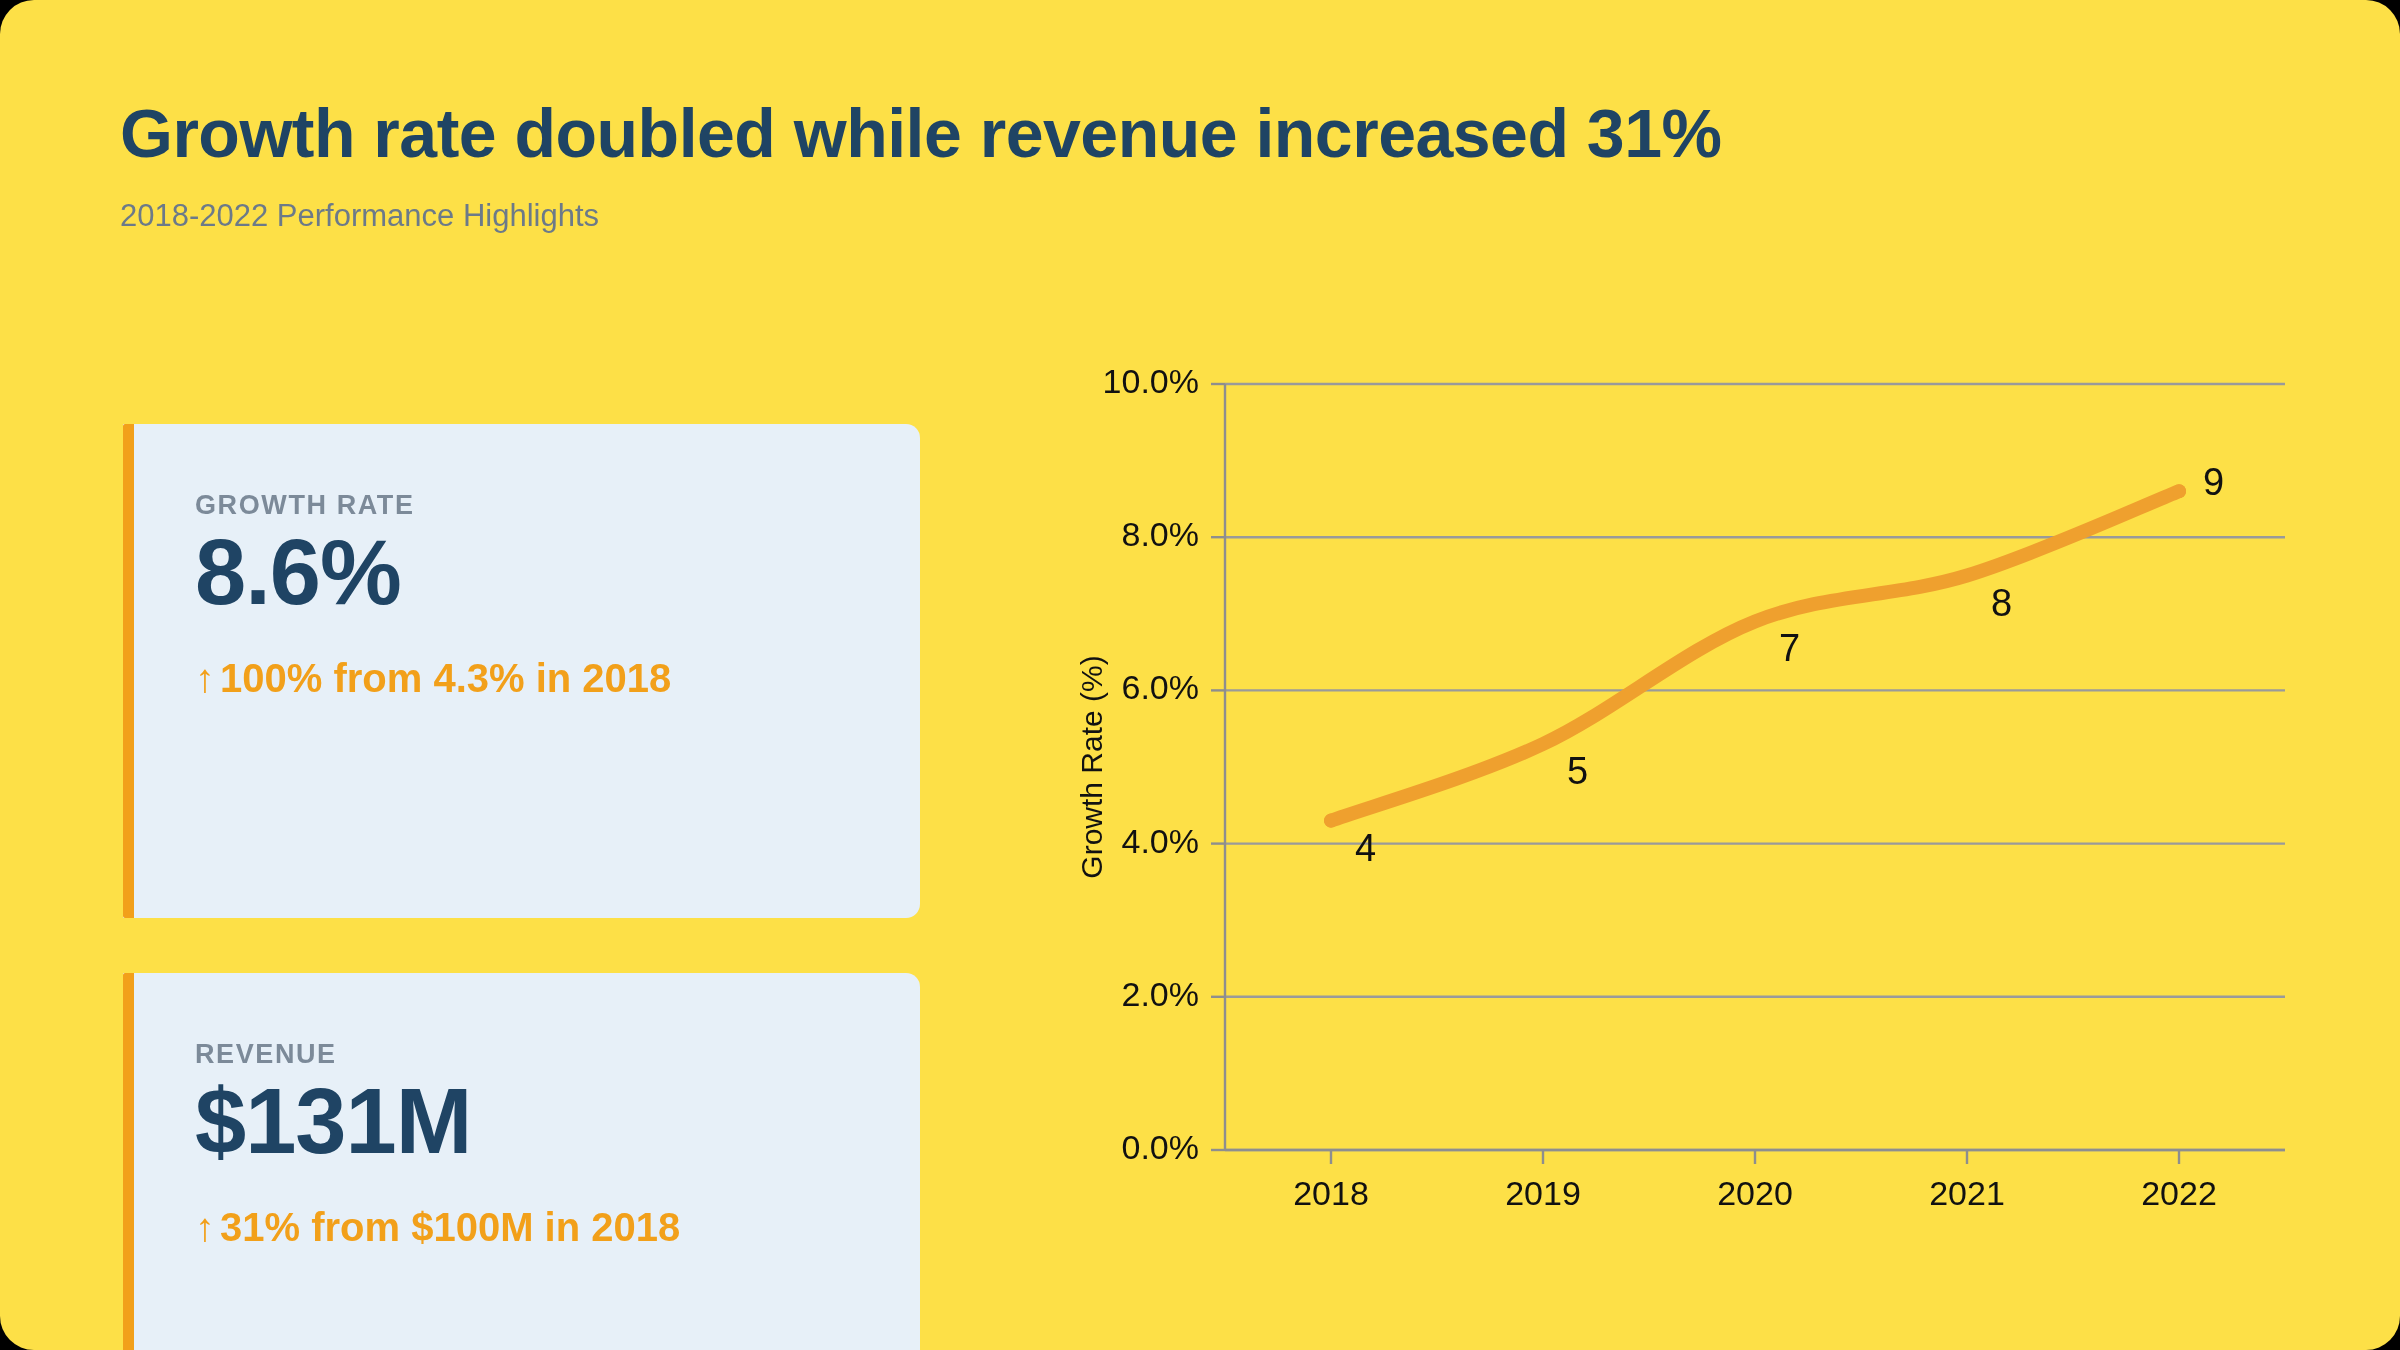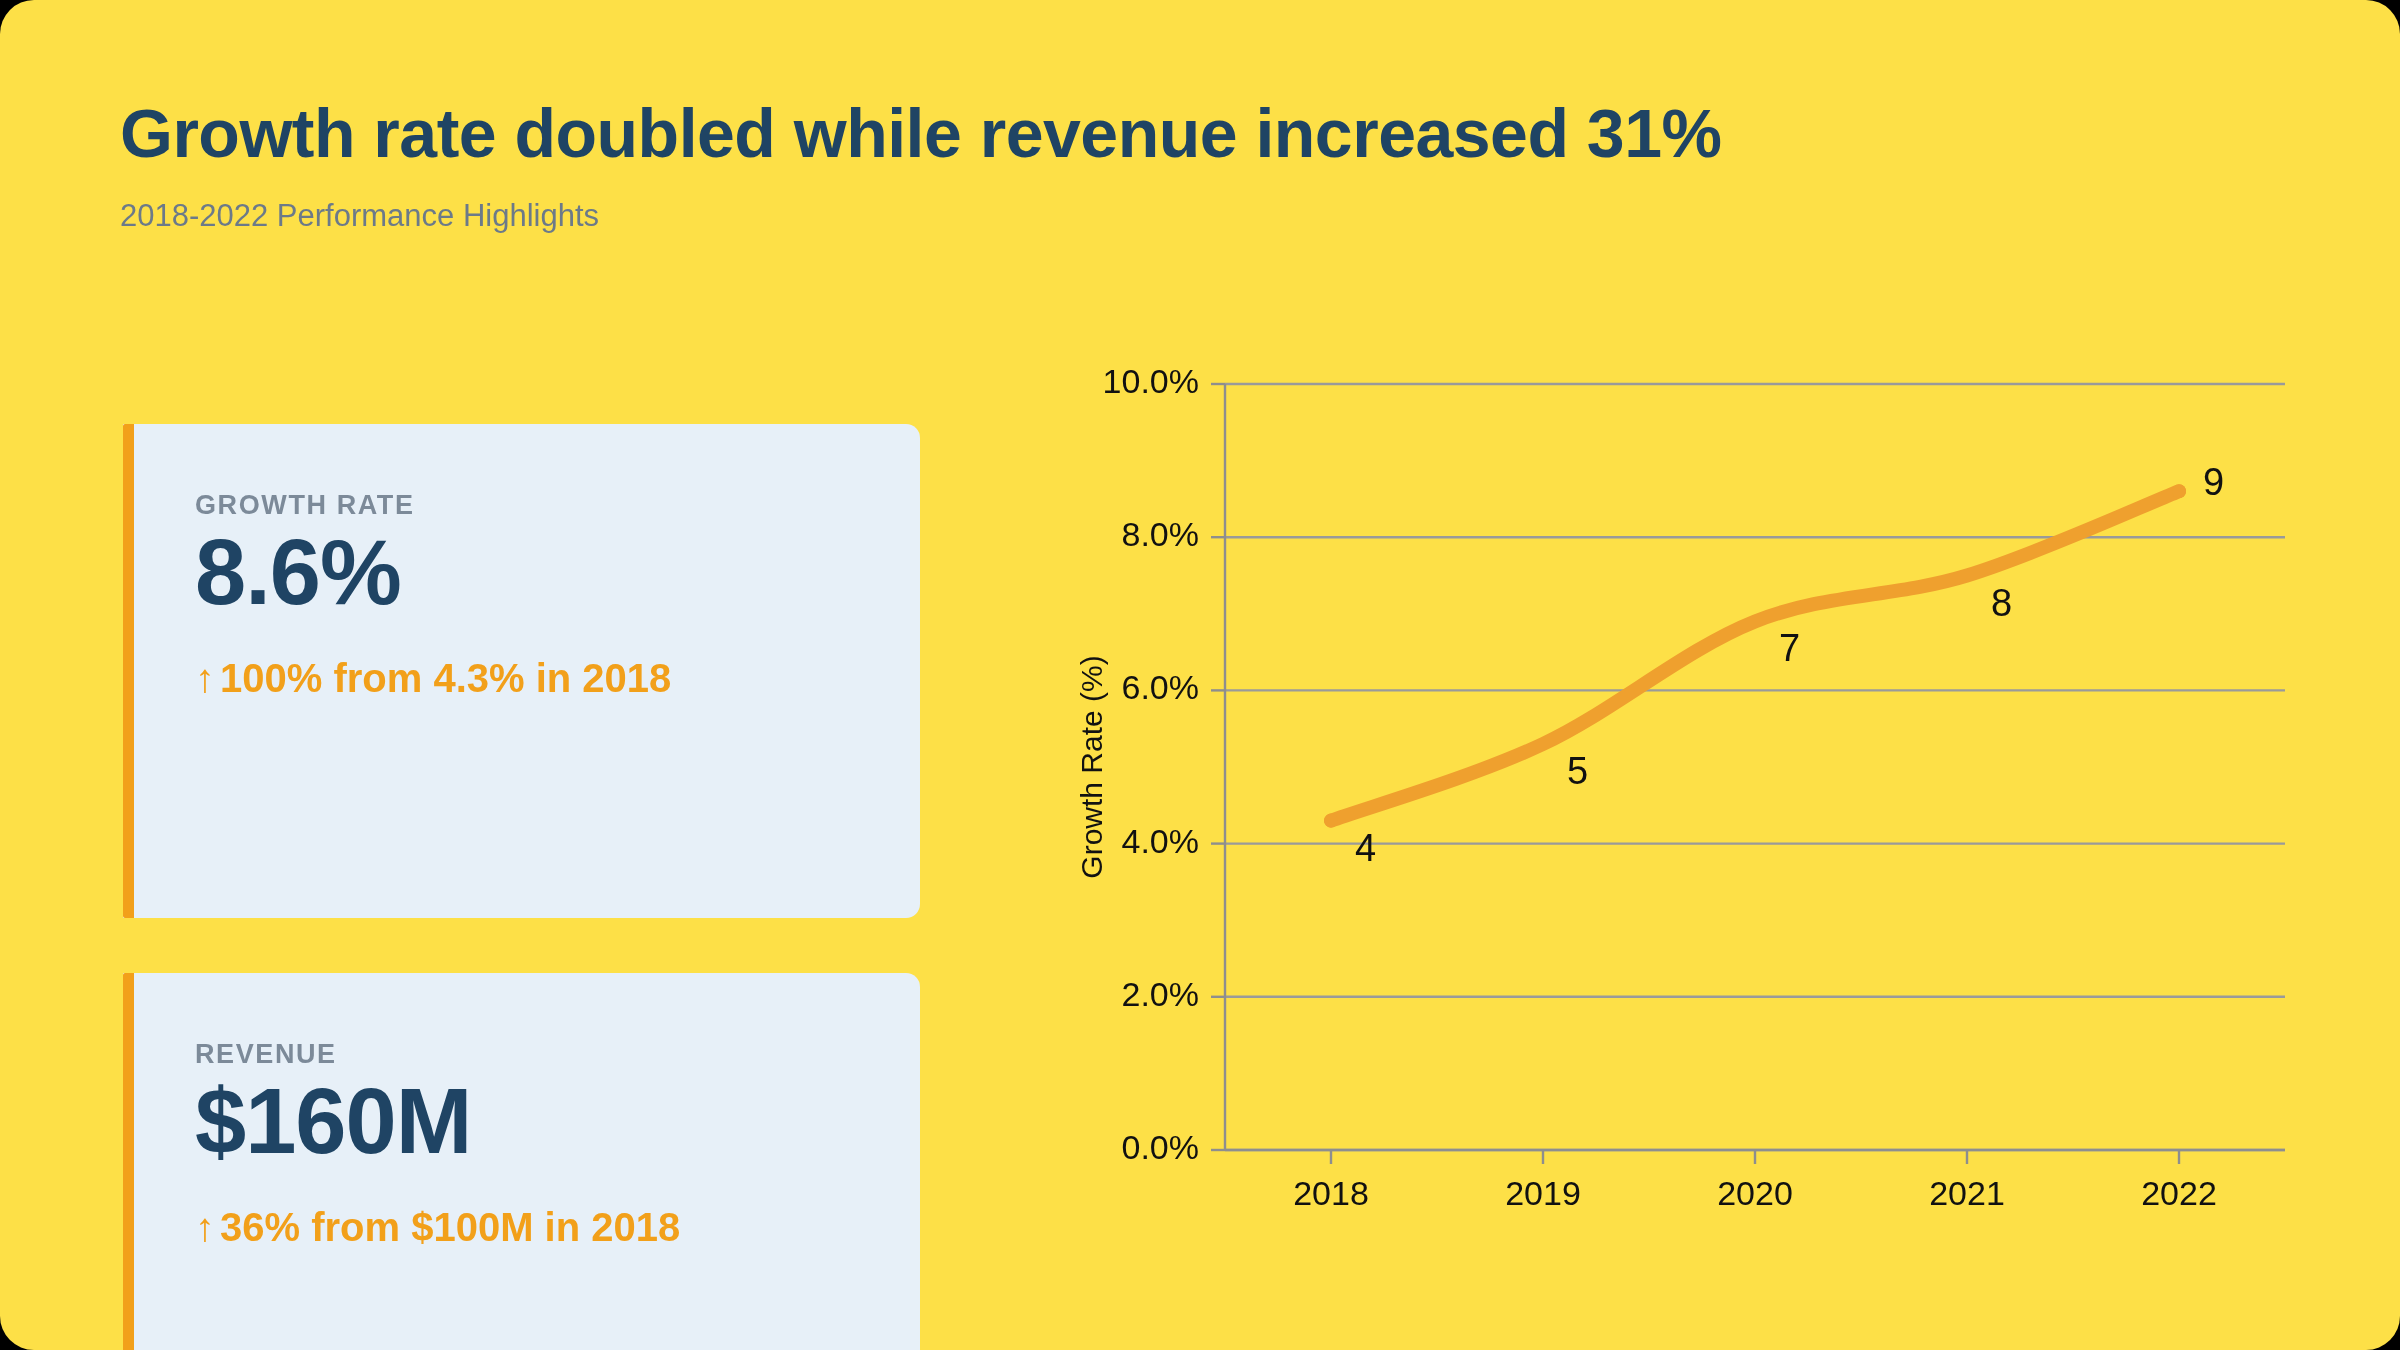--- a/index.html
+++ b/index.html
@@ -136,22 +136,22 @@
         <div class="kpi-label">GROWTH RATE</div>
         <div class="kpi-value">8.6%</div>
         <div class="kpi-delta"><span class="arrow">↑</span><span>100% from 4.3% in 2018</span></div>
       </div>
     </div>
 
     <div class="kpi-card">
       <div class="kpi-accent"></div>
       <div class="kpi-body">
         <div class="kpi-label">REVENUE</div>
-        <div class="kpi-value">$160M</div>
-        <div class="kpi-delta"><span class="arrow">↑</span><span>36% from $100M in 2018</span></div>
+        <div class="kpi-value">$131M</div>
+        <div class="kpi-delta"><span class="arrow">↑</span><span>31% from $100M in 2018</span></div>
       </div>
     </div>
 
   </div>
 
   <div id="chart-panel">
     <svg id="chart-svg" width="1280" height="910" viewBox="0 0 1280 910">
       <g id="grid-group">
           <line x1="185" y1="790" x2="1245" y2="790" class="grid-line"></line>
           <line x1="185" y1="636.8" x2="1245" y2="636.8" class="grid-line"></line>

